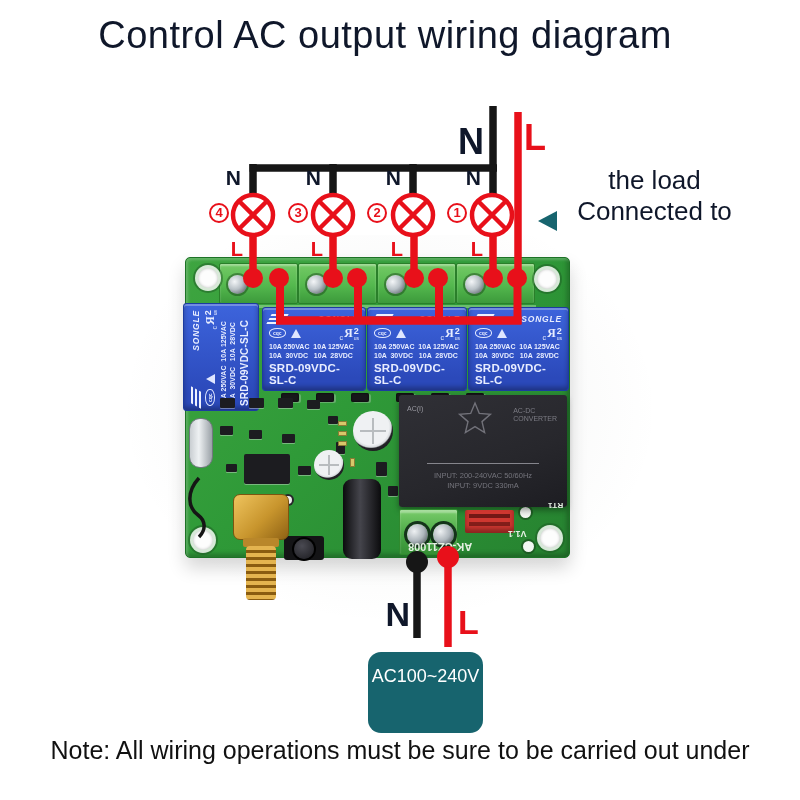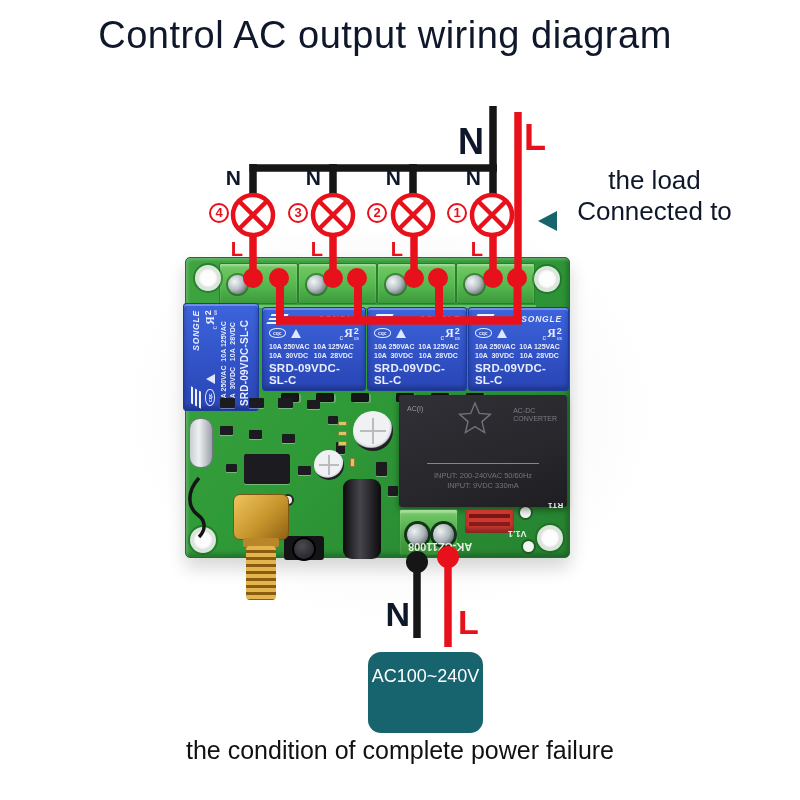--- a/index.html
+++ b/index.html
@@ -371,15 +371,15 @@
   <div class="abs red textlayer lamp-l" style="left:457px;top:238px">L</div>
 
   <div class="abs txt textlayer" style="left:362px;top:595px;width:48px;text-align:right;font-size:34px;font-weight:bold">N</div>
   <div class="abs red textlayer" style="left:458px;top:603px;font-size:34px;font-weight:bold">L</div>
 
   <div id="input-box" class="abs">
     <span class="l2">AC100~240V</span>
   </div>
 
   <div id="caution" class="abs textlayer">
-    <span>the condition of complete power failure</span>
+    <span>Note: All wiring operations must be sure to be carried out under</span>
   </div>
 </div>
 
 </body></html>

